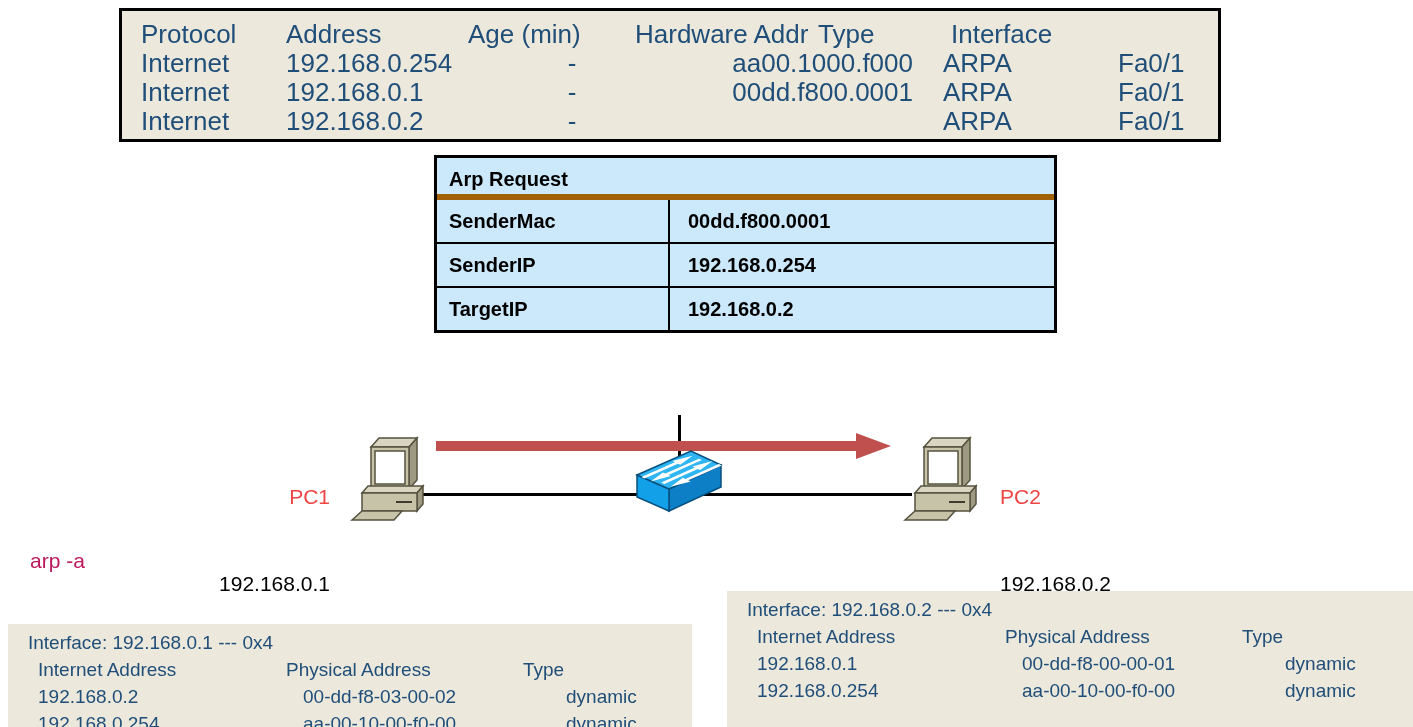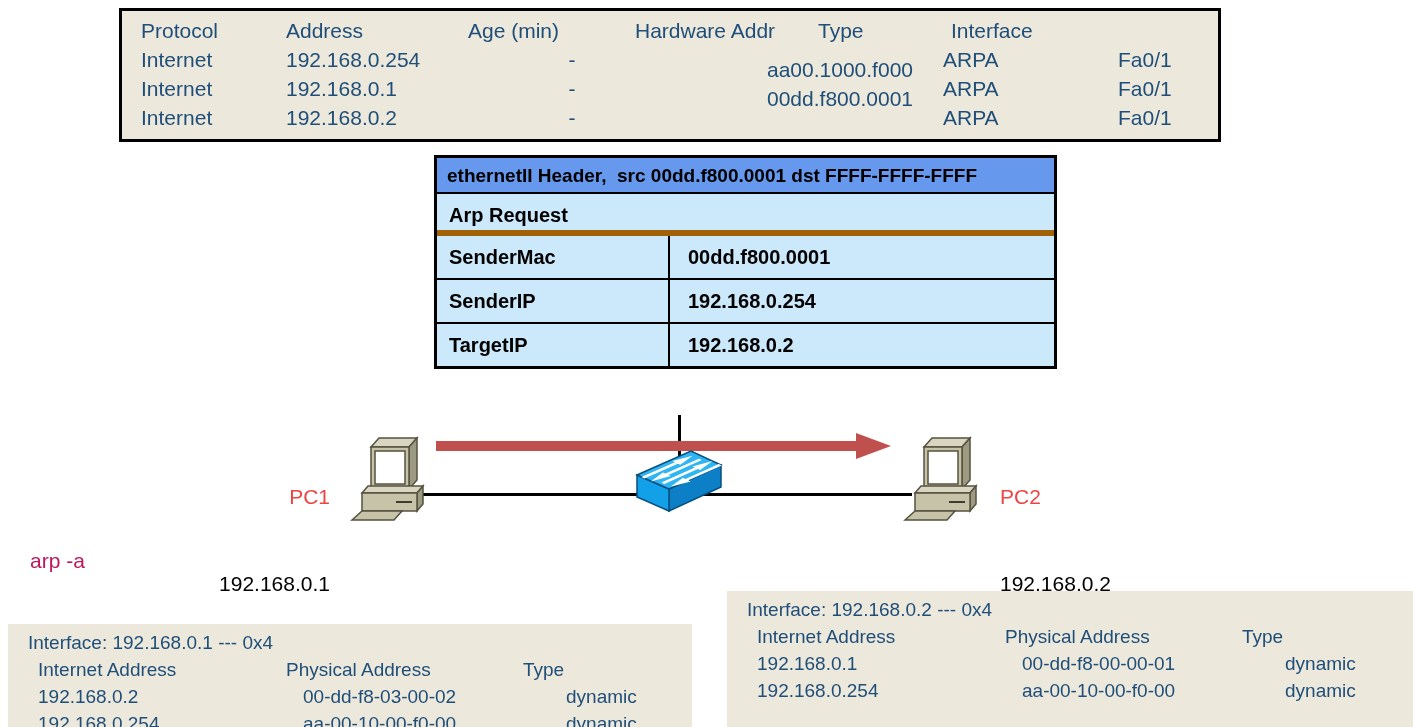--- a/index.html
+++ b/index.html
@@ -5,27 +5,27 @@
   * { margin:0; padding:0; box-sizing:border-box; }
   body { background:#fff; }
   .stage {
     position:relative; width:1413px; height:727px; background:#ffffff;
     font-family:"Liberation Sans","DejaVu Sans",sans-serif; overflow:hidden;
   }
   
   .cisco-table {
     position:absolute; left:119px; top:8px; width:1102px; height:134px;
     background:#ECE8DC; border:3px solid #000; color:#1F4E79;
-    font-size:21px; padding-top:8px;
+    font-size:26px; padding-top:8px;
   }
   .trow { position:relative; height:29px; }
   .trow span { position:absolute; white-space:pre; }
   .c1 { left:19px; }  .c2 { left:164px; }
   .c3 { left:428px; width:44px; text-align:center; }
-  .c4 { left:510px; width:281px; text-align:right;margin-top:10px; }
+  .c4 { left:510px; width:281px; text-align:right; }
   .c5 { left:821px; } .c6 { left:996px; }
   .h3 { left:346px; } .h4 { left:513px; } .h5 { left:696px; } .h6 { left:829px; }
 
   
   .pkt-table {
     position:absolute; left:434px; top:155px; width:623px;
     border:3px solid #000; background:#CCE9FB; color:#000;
   }
   .pkt-header {
     height:36px; line-height:36px; background:#6699EE; color:#000;
@@ -103,21 +103,20 @@
     <div class="trow">
       <span class="c1">Internet</span>
       <span class="c2">192.168.0.2</span>
       <span class="c3">-</span>
       <span class="c5">ARPA</span>
       <span class="c6">Fa0/1</span>
     </div>
   </div>
 
   <div class="pkt-table">
-    <div class="pkt-header">ethernetII Header,  src 00dd.f800.0001 dst FFFF-FFFF-FFFF</div>
     <div class="pkt-title">Arp Request</div>
     <div class="pkt-row">
       <div class="pkt-key">SenderMac</div>
       <div class="pkt-val">00dd.f800.0001</div>
     </div>
     <div class="pkt-row">
       <div class="pkt-key">SenderIP</div>
       <div class="pkt-val">192.168.0.254</div>
     </div>
     <div class="pkt-row">

